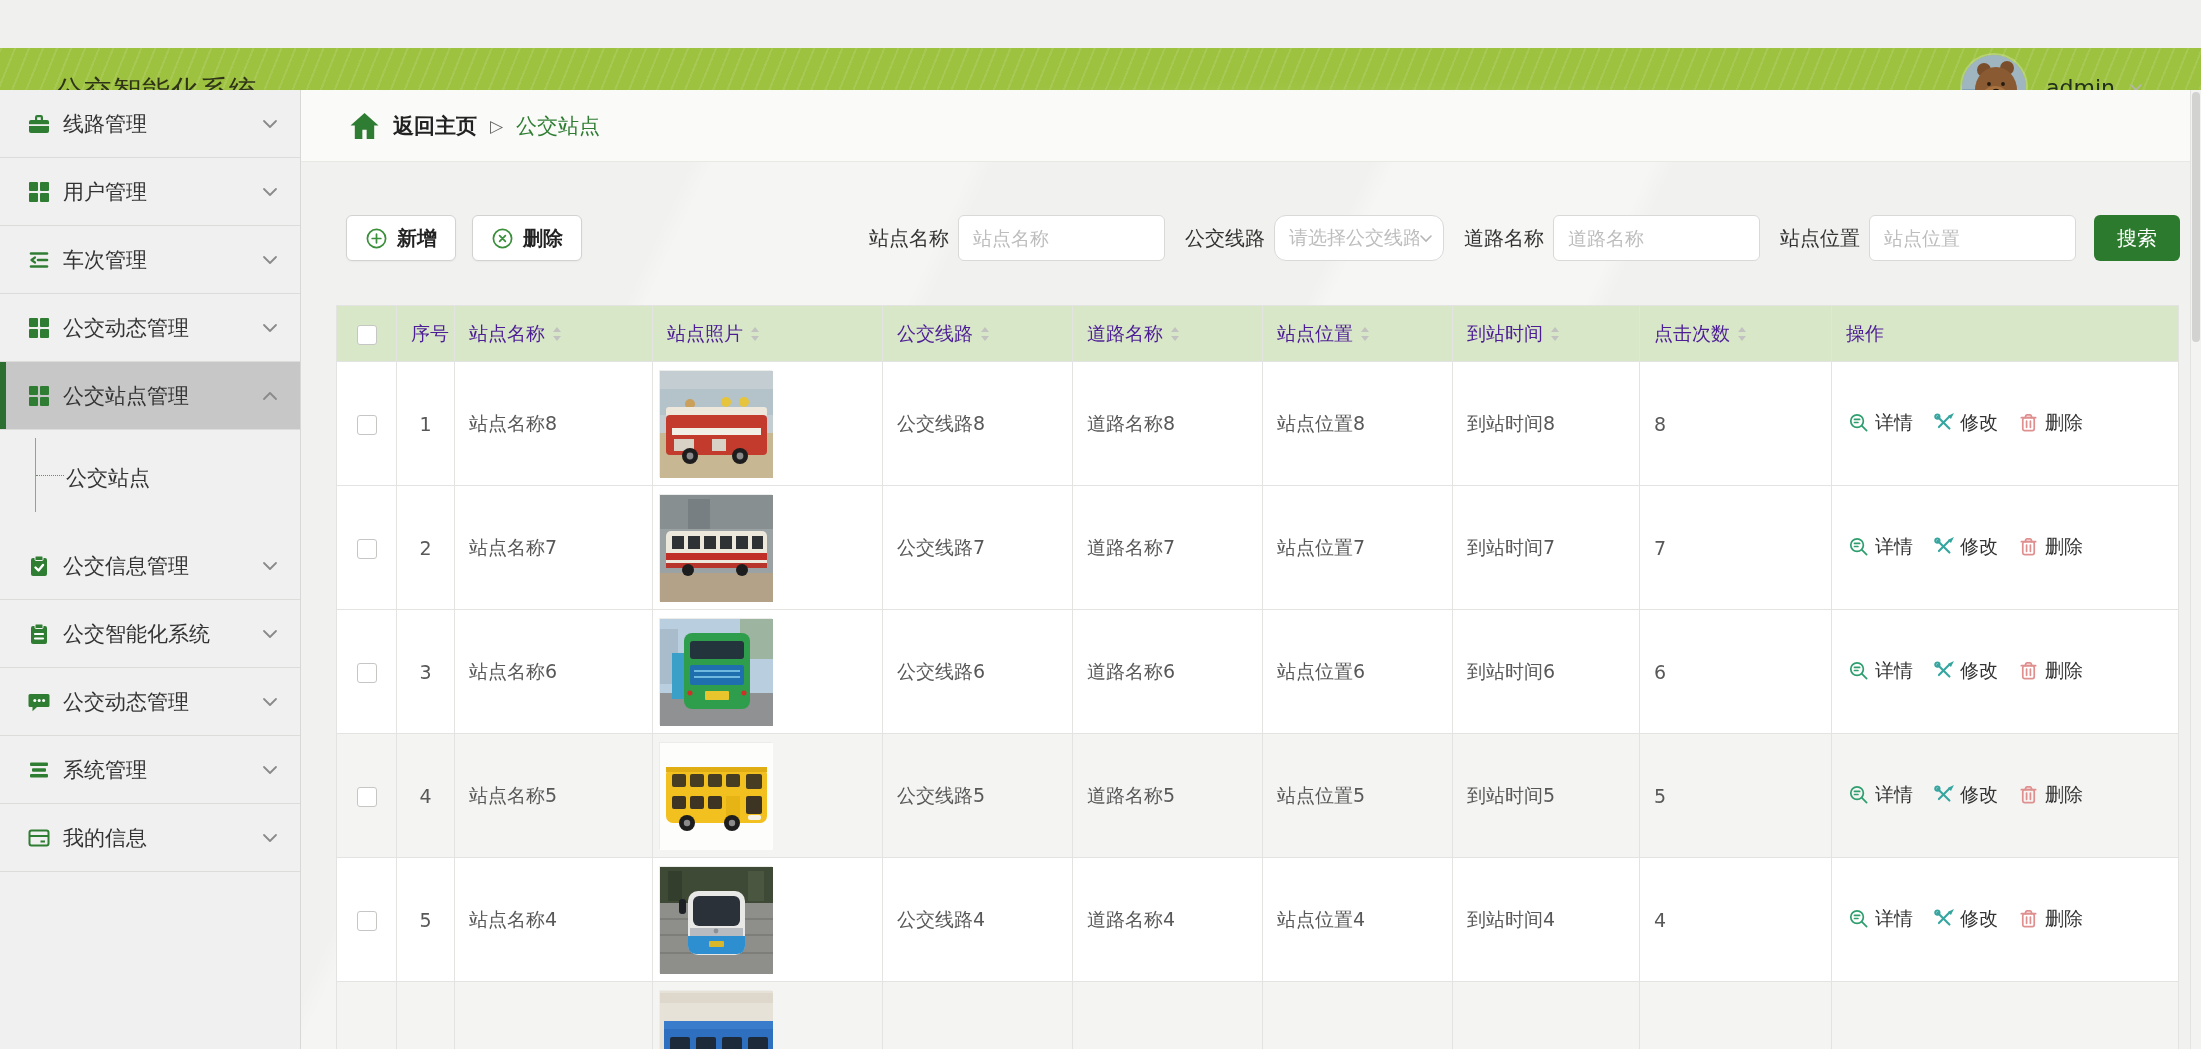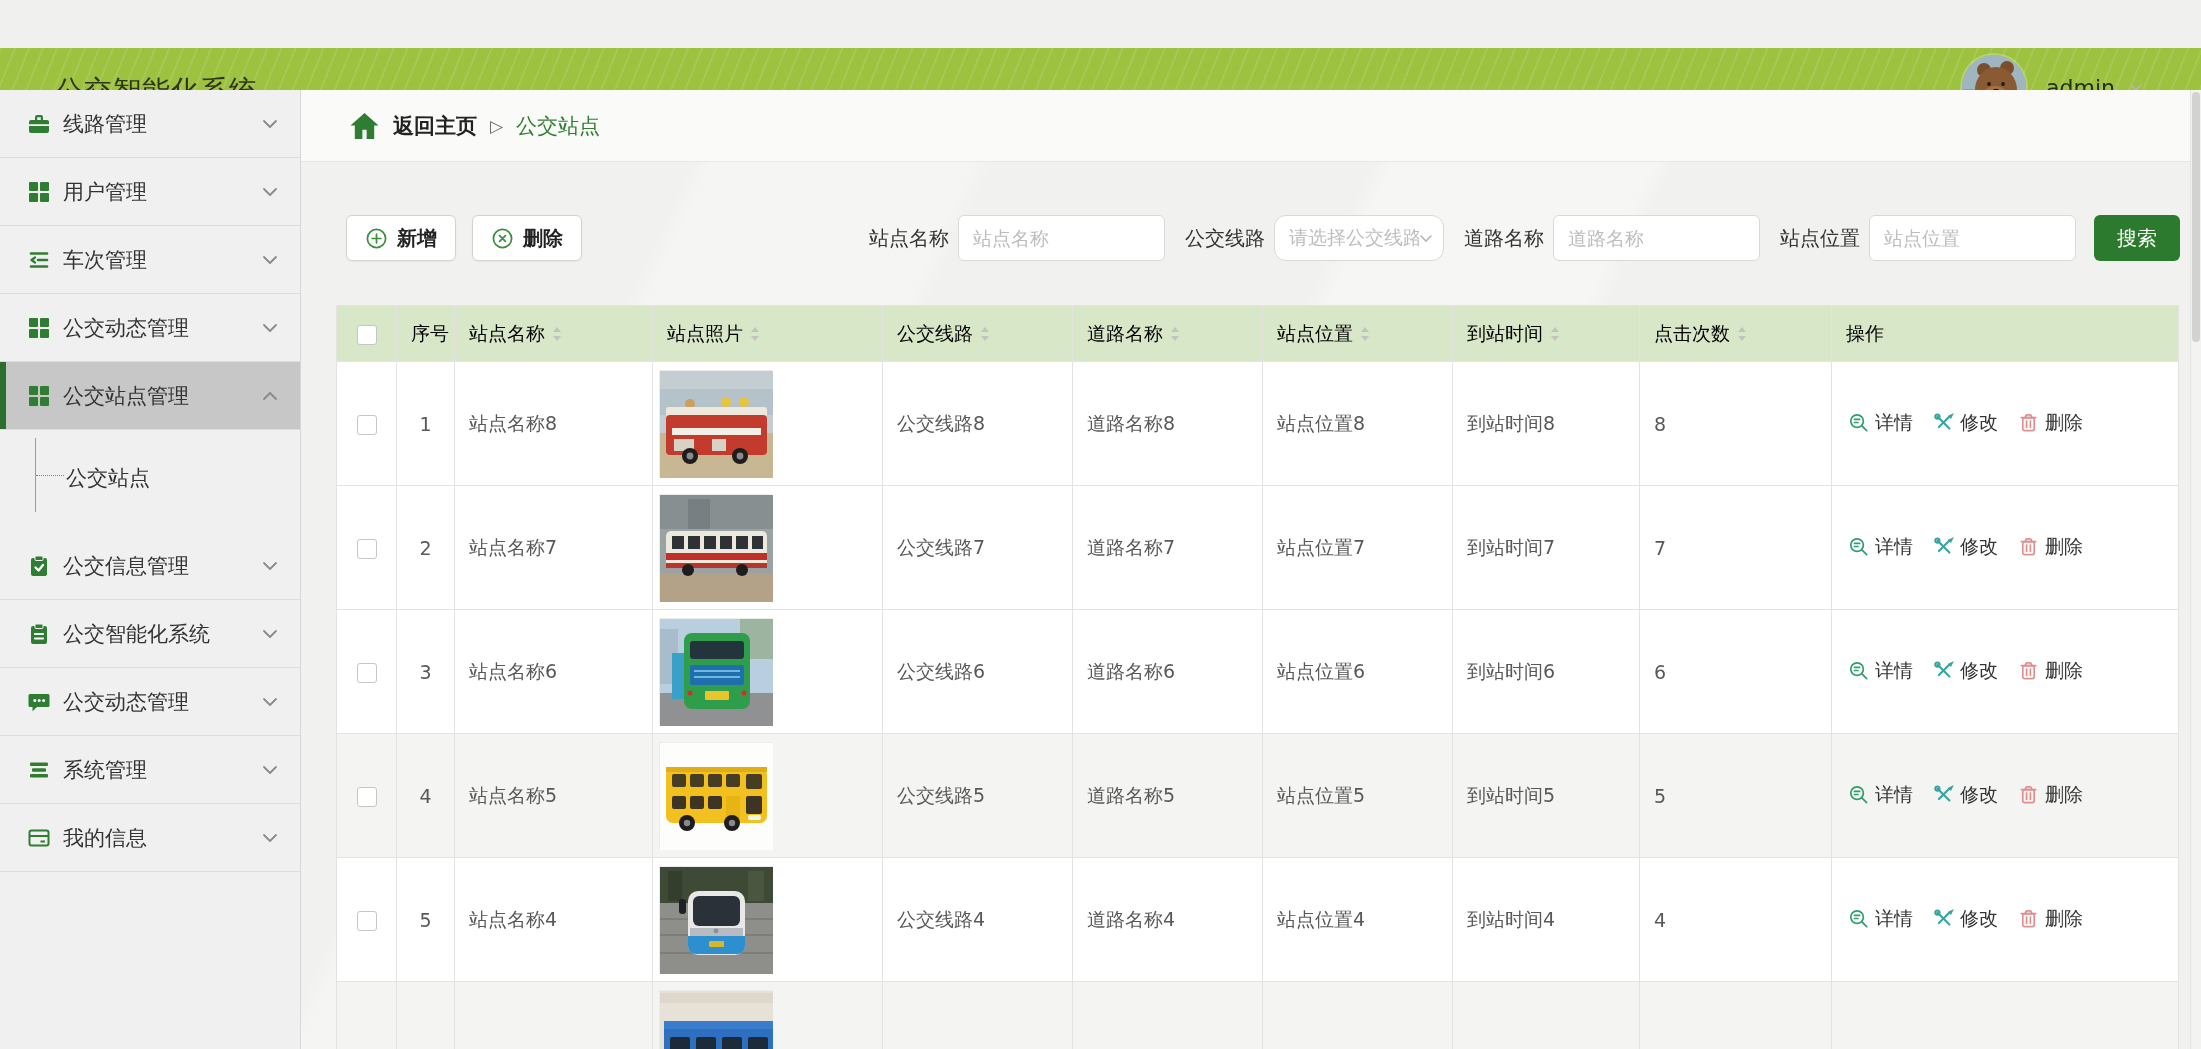--- a/index.html
+++ b/index.html
@@ -64,21 +64,21 @@
   .s-input::placeholder { color:#bdbdbd; }
   .s-select { width:170px; height:46px; border:1px solid #d9d9d7; border-radius:12px; background:#fff; display:flex; align-items:center; padding:0 10px 0 14px; cursor:pointer; }
   .s-ph { font-size:19px; color:#bdbdbd; flex:1; white-space:nowrap; overflow:hidden; }
   .s-caret { display:flex; }
   .search-btn { margin-left:18px; width:86px; height:46px; background:#2c7a2e; color:#fff; border:none; border-radius:6px; font-size:20px; cursor:pointer; font-family:inherit; }
   
   .table-wrap { margin:44px 23px 0 35px; }
   table { width:100%; border-collapse:collapse; table-layout:fixed; background:#fff; }
   th, td { border:1px solid #e3e3e1; overflow:hidden; }
   thead tr { height:56px; }
-  th { background:#d9e7c9; font-weight:normal; font-size:19px; color:#000000; text-align:left; padding-left:14px; }
+  th { background:#d9e7c9; font-weight:normal; font-size:19px; color:#4c1d95; text-align:left; padding-left:14px; }
   .th-in { display:flex; align-items:center; gap:7px; }
   tbody tr { height:124px; background:#fff; }
   tbody tr.shaded { background:#f4f4f3; }
   td { font-size:19px; color:#585858; padding-left:14px; }
   .c-check, .c-idx { text-align:center; padding-left:0; }
   th.c-check { padding-left:0; text-align:center; }
   .checkbox { display:inline-block; width:20px; height:20px; background:#fff; border:1px solid #c6c6c4; border-radius:3px; vertical-align:middle; cursor:pointer; }
   .c-photo { padding:8px 0 8px 6px; vertical-align:top; }
   .photo { display:block; width:113px; height:107px; border:1px solid #ececea; background:#fff; }
   .photo svg { display:block; }

